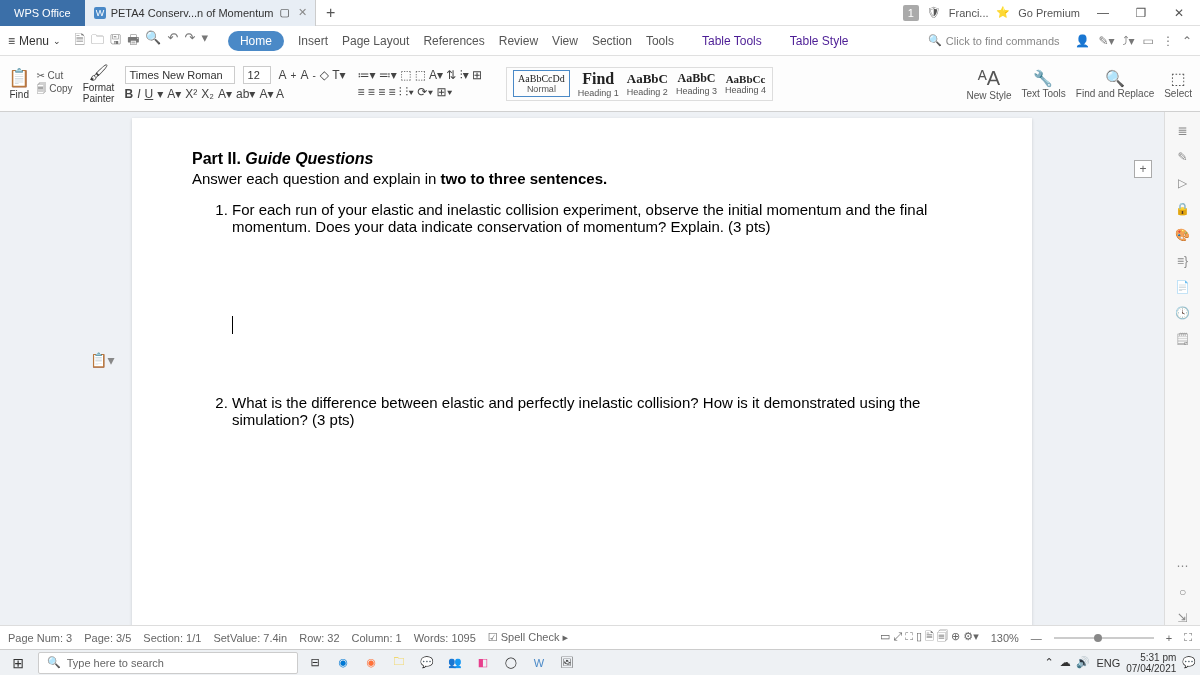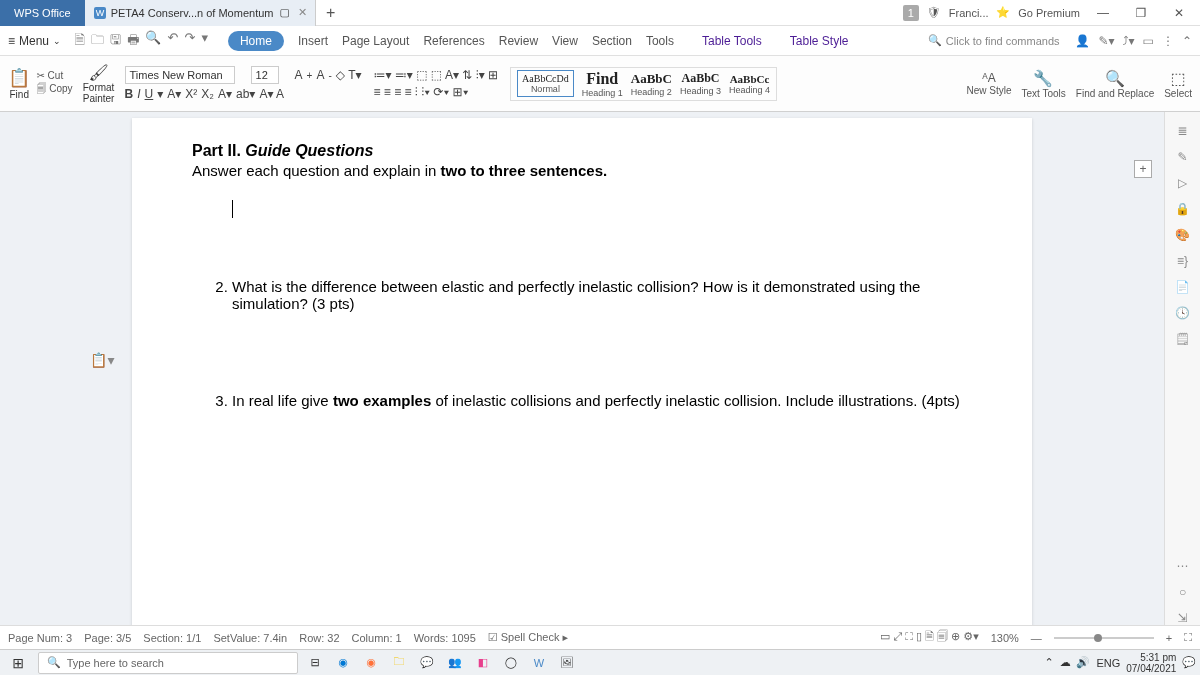--- a/index.html
+++ b/index.html
@@ -27,28 +27,28 @@
 .table-links { color: #4c1d95; margin-left: 14px; }
 .search-cmd { margin-left: auto; color: #888; font-size: 11px; display: flex; align-items: center; gap: 4px; }
 .right-icons { display: flex; gap: 8px; margin-left: 12px; color: #777; }
 
 
 .ribbon { height: 56px; display: flex; align-items: center; padding: 0 8px; gap: 6px; border-bottom: 1px solid #d0d0d0; background: #fdfdfd; }
 .rib-paste { text-align: center; font-size: 10px; }
 .rib-cutcopy { font-size: 10px; color: #555; }
 .font-box { border: 1px solid #ccc; padding: 2px 4px; font-size: 11px; background: #fff; }
 .rib-btns { display: flex; gap: 4px; font-size: 12px; color: #444; align-items: center; }
-.style-gallery { display: flex; gap: 8px; margin-left: 6px; border: 1px solid #ddd; padding: 2px 6px; align-items: center; }
+.style-gallery { display: flex; gap: 8px; margin-left: 18px; border: 1px solid #ddd; padding: 2px 6px; align-items: center; }
 .style-item { text-align: center; font-size: 9px; color: #555; }
 .style-item .prev { font-family: "Times New Roman", serif; color: #222; }
 .rib-right { display: flex; gap: 10px; margin-left: auto; align-items: center; font-size: 10px; color: #555; text-align: center; }
 
 
 .doc-area { position: absolute; top: 112px; bottom: 50px; left: 0; right: 36px; background: #eef1f5; overflow: hidden; }
-.page { background: #fff; margin: 6px auto 0; width: 900px; height: 520px; padding: 24px 60px; position: relative; box-shadow: 0 1px 3px rgba(0,0,0,.15); font-family: "Times New Roman", serif; color: #000; font-size: 15px; }
+.page { background: #fff; margin: 6px auto 0; width: 900px; height: 520px; padding: 32px 60px; position: relative; box-shadow: 0 1px 3px rgba(0,0,0,.15); font-family: "Times New Roman", serif; color: #000; font-size: 15px; }
 .page .part-title { font-size: 16px; }
 .page .cursor { border-left: 1px solid #000; height: 18px; display: inline-block; vertical-align: middle; }
 .plus-btn { position: absolute; right: 48px; top: 160px; width: 18px; height: 18px; border: 1px solid #aaa; text-align: center; line-height: 16px; font-size: 12px; color: #666; background: #fff; }
 .side-panel { position: absolute; right: 0; top: 112px; bottom: 50px; width: 36px; background: #f7f7f7; border-left: 1px solid #ddd; display: flex; flex-direction: column; align-items: center; gap: 12px; padding-top: 12px; color: #888; }
 .paste-icon { position: absolute; left: 90px; top: 240px; font-size: 14px; color: #888; }
 
 
 .status-bar { position: absolute; bottom: 26px; left: 0; right: 0; height: 24px; background: #fff; border-top: 1px solid #ddd; display: flex; align-items: center; padding: 0 8px; font-size: 11px; color: #666; gap: 12px; }
 .status-bar .spacer { flex: 1; }
 .zoom-slider { width: 100px; height: 2px; background: #ccc; position: relative; }
@@ -138,21 +138,21 @@
   </div>
   <div class="rib-cutcopy">
     <div>✂ <span>Cut</span></div>
     <div>🗐 <span>Copy</span></div>
   </div>
   <div class="rib-paste">
     <div style="font-size:16px;">🖌</div>
     <div style="width:40px;">Format Painter</div>
   </div>
   <div style="display:flex;flex-direction:column;gap:3px;">
-    <div style="display:flex;gap:16px;justify-content:space-between;">
+    <div style="display:flex;gap:8px;justify-content:space-between;">
       <span class="font-box" style="width:110px;">Times New Roman</span>
       <span class="font-box" style="width:28px;">12</span>
       <span class="rib-btns">A<sup>+</sup> A<sup>-</sup> ◇ T▾</span>
     </div>
     <div class="rib-btns">
       <b>B</b>
       <i>I</i>
       <u>U</u>▾
       <span>A▾</span>
       <span>X²</span>
@@ -183,21 +183,21 @@
         <div class="prev" style="font-size:12px;font-weight:bold;">AaBbC</div>
         <div>Heading 3</div>
       </div>
     <div class="style-item">
         <div class="prev" style="font-size:11px;font-weight:bold;">AaBbCc</div>
         <div>Heading 4</div>
       </div>
   </div>
   <div class="rib-right">
     <div>
-        <div style="font-size:12px;">ᴬA</div>
+        <div style="font-size:20px;">ᴬA</div>
         <div>New Style</div>
       </div>
     <div>
         <div style="font-size:16px;">🔧</div>
         <div>Text Tools</div>
       </div>
     <div>
         <div style="font-size:16px;">🔍</div>
         <div>Find and Replace</div>
       </div>
@@ -207,26 +207,26 @@
       </div>
   </div>
 </div>
 
 <div class="doc-area">
   <div class="page">
     <div class="part-title">
       <b>Part II.</b> <i><b>Guide Questions</b></i>
     </div>
     <div style="margin-top:2px;">Answer each question and explain in <b>two to three sentences.</b></div>
+    <ol class="q">
+      <li>For each run of your elastic and inelastic collision experiment, observe the initial momentum and the final momentum. Does your data indicate conservation of momentum? Explain. (3 pts)</li>
+    </ol>
     <div style="margin:20px 0 0 40px;"><span class="cursor"></span></div>
     <ol class="q" start="2" style="margin-top:60px;">
       <li>What is the difference between elastic and perfectly inelastic collision? How is it demonstrated using the simulation?  (3 pts)</li>
-    </ol>
-    <ol class="q" start="3" style="margin-top:20px;">
-      <li>In real life give <b>two examples</b> of inelastic collisions and perfectly inelastic collision. Include illustrations. (4pts)</li>
     </ol>
   </div>
   <div class="paste-icon">📋▾</div>
 </div>
 <div class="plus-btn">+</div>
 
 <div class="side-panel">
   <span>≣</span>
   <span>✎</span>
   <span>▷</span>

